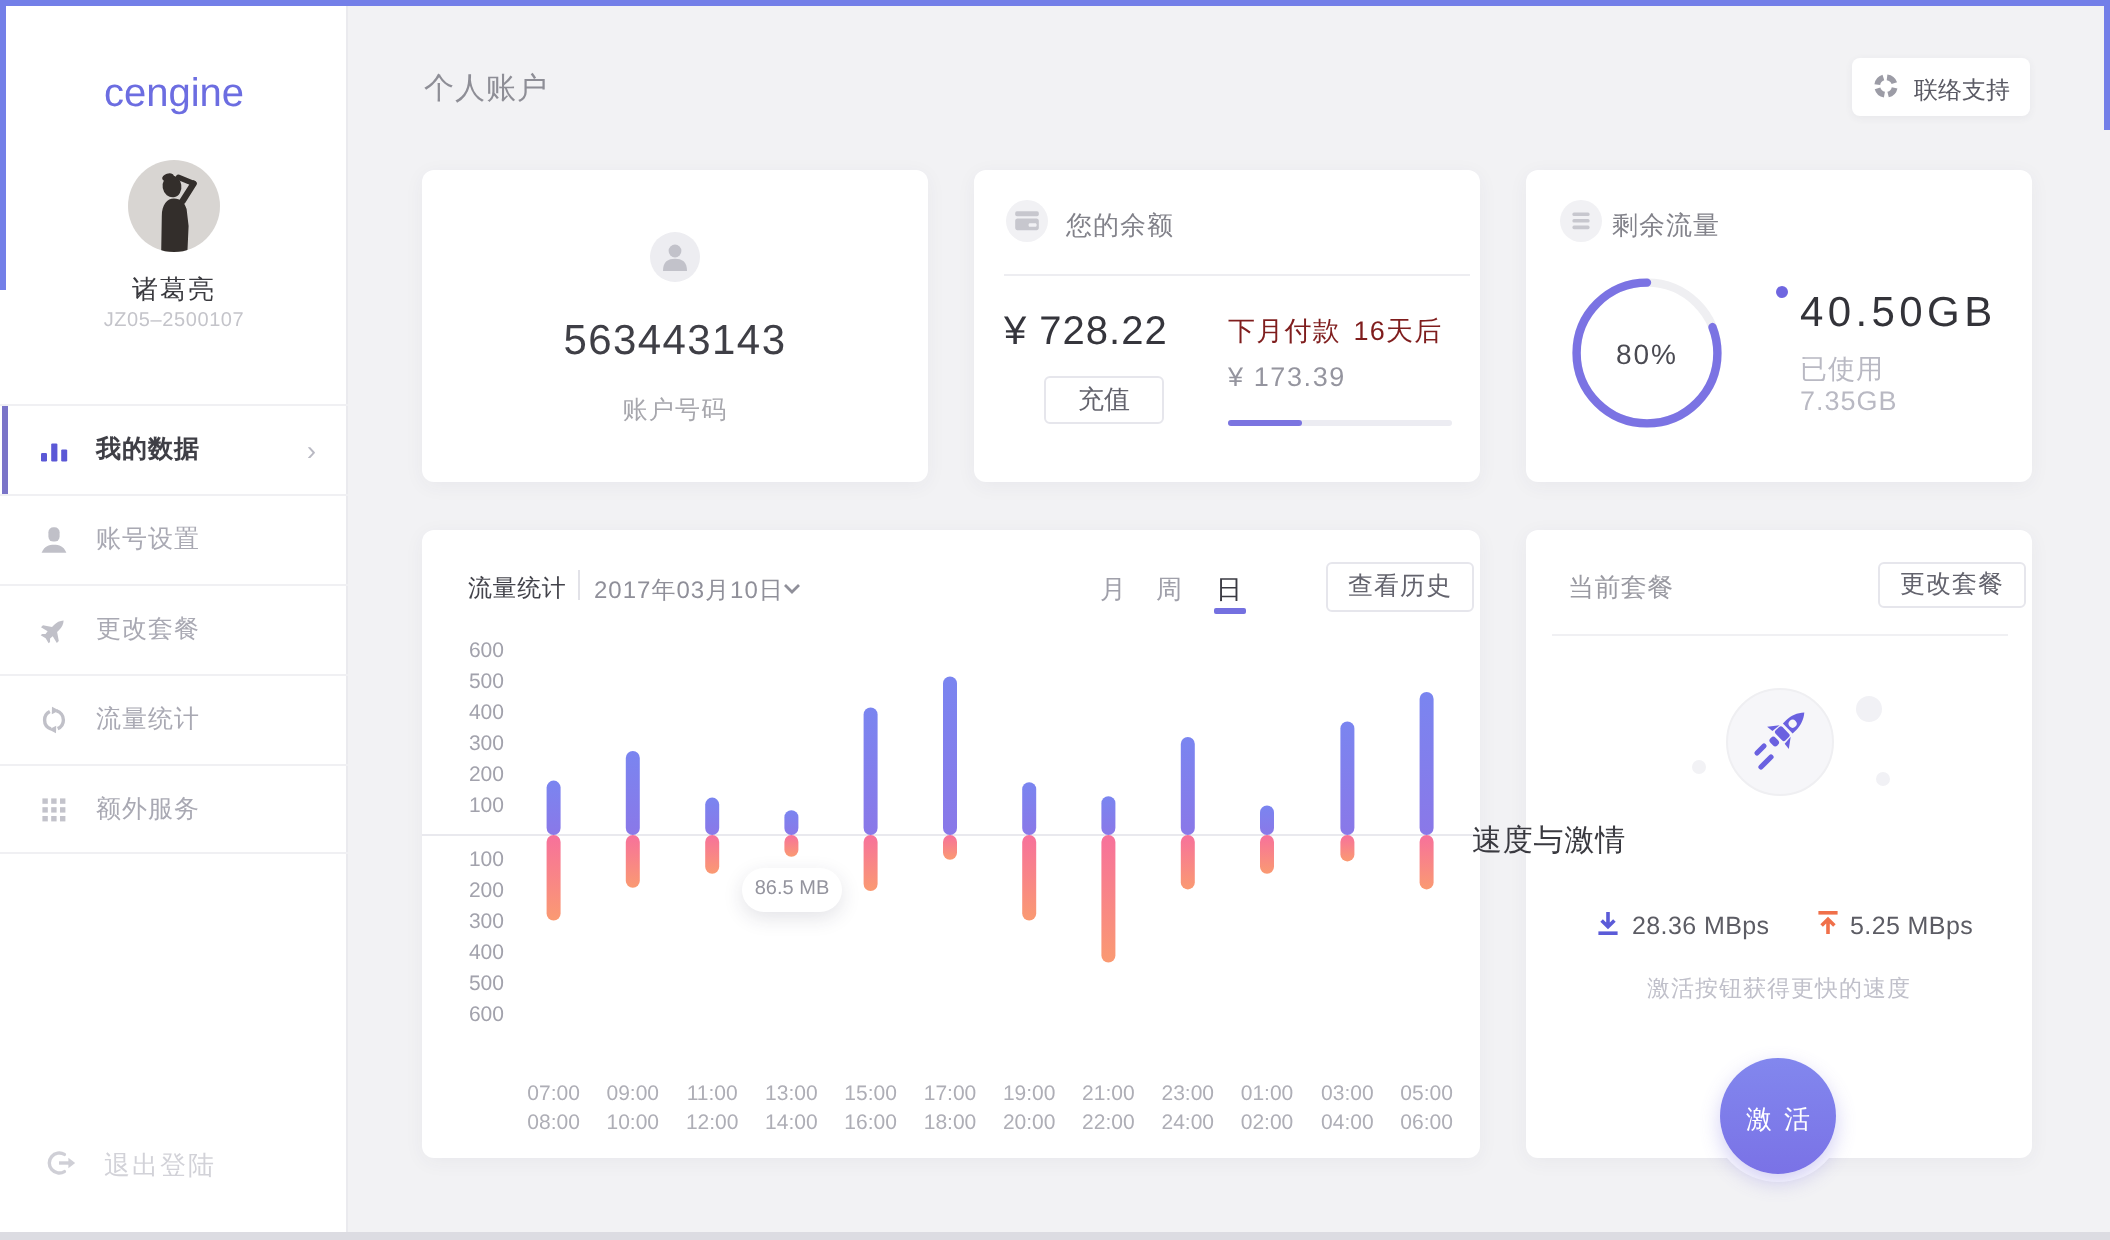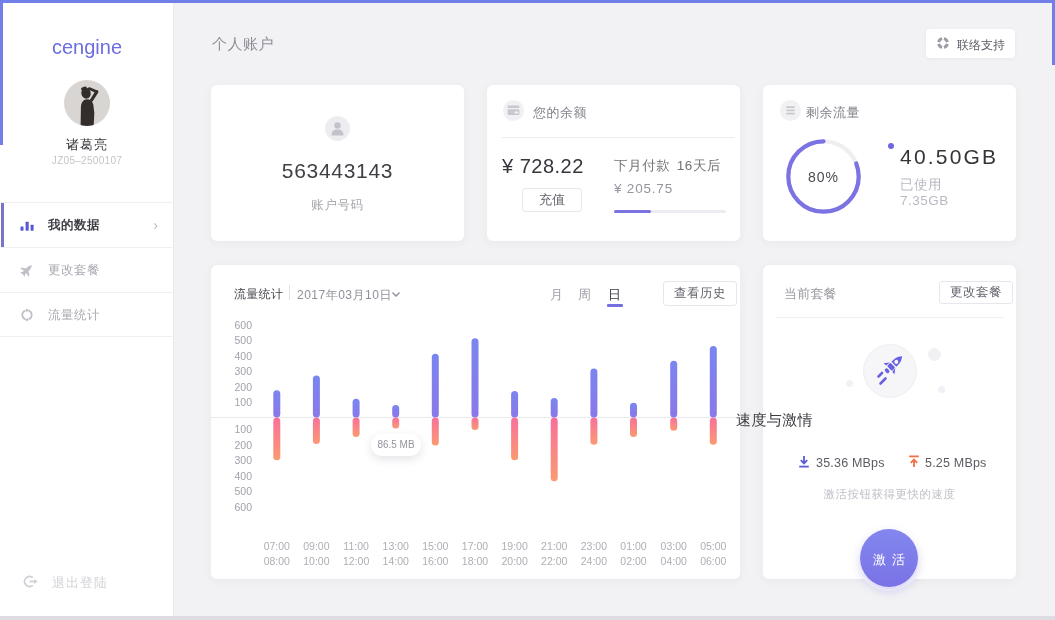--- a/index.html
+++ b/index.html
@@ -40,33 +40,58 @@
           <rect x="0.5" y="8.5" width="3" height="4.2" rx="0.6"></rect>
           <rect x="5.6" y="3.7" width="3.1" height="9" rx="0.6"></rect>
           <rect x="10.6" y="6.7" width="3" height="6" rx="0.6"></rect>
         </g>
       </svg>
     <span class="mt">我的数据</span>
       <span class="chev">›</span>
     </div>
   <div class="menu-row">
     <svg class="mi" width="14" height="14" viewBox="0 0 14 14">
+        <g fill="#c0c0c8">
+          <rect x="4.2" y="0.6" width="5.6" height="7.2" rx="2.5"></rect>
+          <path d="M0.8 13.4 C2.3 9.9 4.4 9.4 7 9.4 C9.6 9.4 11.7 9.9 13.2 13.4 Z"></path>
+        </g>
+      </svg>
+    <span class="mt">账号设置</span>
+    </div>
+  <div class="menu-row">
+    <svg class="mi" width="14" height="14" viewBox="0 0 14 14">
         <g fill="#c0c0c8" transform="rotate(45 7 7)">
           <path d="M7 0.2 C8.3 1.6 8.8 3.3 8.8 5.2 L8.8 6.6 L12.6 9.2 L12.6 10.6 L8.8 9.7 L8.6 11.4 L9.8 12.6 L9.8 13.6 L7 12.9 L4.2 13.6 L4.2 12.6 L5.4 11.4 L5.2 9.7 L1.4 10.6 L1.4 9.2 L5.2 6.6 L5.2 5.2 C5.2 3.3 5.7 1.6 7 0.2 Z"></path>
         </g>
       </svg>
     <span class="mt">更改套餐</span>
     </div>
   <div class="menu-row">
     <svg class="mi" width="14" height="14" viewBox="0 0 14 14">
       <circle cx="7" cy="7" r="4.7" fill="none" stroke="#c0c0c8" stroke-width="1.7" pathLength="100" stroke-dasharray="38 12" stroke-dashoffset="19"></circle>
       <polygon points="6.0,0.4 9.6,2.2 5.9,4.1" fill="#c0c0c8"></polygon>
       <polygon points="8.0,13.6 4.4,11.8 8.1,9.9" fill="#c0c0c8"></polygon>
     </svg>
     <span class="mt">流量统计</span>
+    </div>
+  <div class="menu-row">
+    <svg class="mi" width="14" height="14" viewBox="0 0 14 14">
+        <g fill="#c3c3cb">
+          <rect x="1.2" y="1.2" width="2.7" height="2.7"></rect>
+          <rect x="5.6" y="1.2" width="2.7" height="2.7"></rect>
+          <rect x="10" y="1.2" width="2.7" height="2.7"></rect>
+          <rect x="1.2" y="5.6" width="2.7" height="2.7"></rect>
+          <rect x="5.6" y="5.6" width="2.7" height="2.7"></rect>
+          <rect x="10" y="5.6" width="2.7" height="2.7"></rect>
+          <rect x="1.2" y="10" width="2.7" height="2.7"></rect>
+          <rect x="5.6" y="10" width="2.7" height="2.7"></rect>
+          <rect x="10" y="10" width="2.7" height="2.7"></rect>
+        </g>
+      </svg>
+    <span class="mt">额外服务</span>
     </div>
 </div>
 <style>
   .menu-row { position:relative; height:45px; border-top:1px solid #f0f0f3; color:#a9a9b3; font-size:12.5px; }
   .menu-row:last-child { border-bottom:1px solid #f0f0f3; }
   .menu-row .mt { position:absolute; left:48px; top:50%; transform:translateY(-50%); letter-spacing:0.5px;}
   .menu-row.sel { color:#3f3f46; font-weight:bold; }
   .menu-row.sel:before { content:""; position:absolute; left:1px; top:0; width:3px; height:100%; background:#7a74c8; }
   .menu-row .chev { position:absolute; right:16px; top:50%; transform:translateY(-50%); color:#b9b9c3; font-size:14px; font-weight:normal;}
   .mi { position:absolute; left:20px; top:50%; margin-top:-7px; width:14px; height:14px; }
@@ -100,22 +125,22 @@
 <svg class="abs" style="left:503px;top:100px;" width="21" height="21" viewBox="0 0 21 21">
   <g fill="#c7c7ce">
       <rect x="4.6" y="5.6" width="11.8" height="2.5" rx="0.9"></rect>
       <path d="M5.7 9.3 L15.3 9.3 C15.9 9.3 16.4 9.8 16.4 10.4 L16.4 14 C16.4 14.6 15.9 15.1 15.3 15.1 L5.7 15.1 C5.1 15.1 4.6 14.6 4.6 14 L4.6 10.4 C4.6 9.8 5.1 9.3 5.7 9.3 Z M12 11.6 C11.6 11.6 11.3 11.9 11.3 12.3 L11.3 12.7 C11.3 13.1 11.6 13.4 12 13.4 L14.6 13.4 C15 13.4 15.3 13.1 15.3 12.7 L15.3 12.3 C15.3 11.9 15 11.6 14.6 11.6 Z" fill-rule="evenodd"></path>
     </g>
 </svg>
 <div class="abs" style="left:533px;top:104px;font-size:13px;color:#82828a;letter-spacing:0.5px;">您的余额</div>
 <div class="abs" style="left:502px;top:137px;width:233px;height:1px;background:#ededf1;"></div>
 <div class="abs" style="left:502px;top:155px;font-size:20px;color:#35353c;letter-spacing:0.5px;">¥ 728.22</div>
 <div class="btn" style="left:502px;top:188px;width:60px;height:24px;line-height:22px;font-size:13px;">充值</div>
-<div class="abs" style="left:614px;top:157px;font-size:13.5px;color:#737373;letter-spacing:0.6px;">下月付款 <span style="margin-left:2px;">16天后</span></div>
-<div class="abs" style="left:614px;top:181px;font-size:13.5px;color:#95959f;letter-spacing:0.8px;">¥ 205.75</div>
+<div class="abs" style="left:614px;top:157px;font-size:13.5px;color:#7f1d1d;letter-spacing:0.6px;">下月付款 <span style="margin-left:2px;">16天后</span></div>
+<div class="abs" style="left:614px;top:181px;font-size:13.5px;color:#95959f;letter-spacing:0.8px;">¥ 173.39</div>
 <div class="abs" style="left:614px;top:210px;width:112px;height:3px;border-radius:2px;background:#ececf2;"></div>
 <div class="abs" style="left:614px;top:210px;width:37px;height:3px;border-radius:2px;background:#7b74e0;"></div>
 
 <div class="card" style="left:763px;top:85px;width:253px;height:156px;"></div>
 <div class="abs" style="left:780px;top:100px;width:21px;height:21px;border-radius:50%;background:#f1f1f4;"></div>
 <svg class="abs" style="left:780px;top:100px;" width="21" height="21" viewBox="0 0 21 21">
   <g fill="#c7c7ce">
       <rect x="6.2" y="6.2" width="8.6" height="1.8" rx="0.8"></rect>
       <rect x="6.2" y="9.5" width="8.6" height="1.8" rx="0.8"></rect>
       <rect x="6.2" y="12.8" width="8.6" height="1.8" rx="0.8"></rect>
@@ -247,21 +272,21 @@
   <g stroke="#6a61e0" stroke-width="2.6" stroke-linecap="round">
     <line x1="15.5" y1="32.5" x2="19" y2="29"></line>
     <line x1="17.5" y1="39.5" x2="22.5" y2="34.5"></line>
   </g>
 </svg>
 <div class="abs" style="left:736px;top:411px;width:208px;font-size:15px;color:#3a3a40;letter-spacing:0.4px;">速度与激情</div>
 <svg class="abs" style="left:798px;top:455px;" width="12" height="13" viewBox="0 0 12 13">
   <path d="M6 1 L6 8 M2.8 5.2 L6 8.4 L9.2 5.2" fill="none" stroke="#5b5bd8" stroke-width="1.8"></path>
   <line x1="1.2" y1="11.6" x2="10.8" y2="11.6" stroke="#5b5bd8" stroke-width="1.8"></line>
 </svg>
-<div class="abs" style="left:816px;top:456px;font-size:12.5px;color:#5c5c64;letter-spacing:0.2px;">35.36 MBps</div>
+<div class="abs" style="left:816px;top:456px;font-size:12.5px;color:#5c5c64;letter-spacing:0.2px;">28.36 MBps</div>
 <svg class="abs" style="left:908px;top:455px;" width="12" height="13" viewBox="0 0 12 13">
   <line x1="1.2" y1="1.4" x2="10.8" y2="1.4" stroke="#f0704a" stroke-width="1.8"></line>
   <path d="M6 12 L6 5 M2.8 7.8 L6 4.6 L9.2 7.8" fill="none" stroke="#f0704a" stroke-width="1.8"></path>
 </svg>
 <div class="abs" style="left:925px;top:456px;font-size:12.5px;color:#5c5c64;letter-spacing:0.2px;">5.25 MBps</div>
 <div class="abs" style="left:763px;top:487px;width:253px;text-align:center;font-size:11.5px;color:#c0c0ca;letter-spacing:0.5px;">激活按钮获得更快的速度</div>
 <div class="abs" style="left:856px;top:525px;width:66px;height:66px;border-radius:50%;background:#fff;"></div>
 <div class="abs" style="left:860px;top:529px;width:58px;height:58px;border-radius:50%;background:linear-gradient(180deg,#8287ee,#7a72e6);box-shadow:0 4px 10px rgba(110,100,220,0.3);"></div>
 <div class="abs" style="left:860px;top:551px;width:58px;text-align:center;font-size:13px;color:#fff;letter-spacing:6px;text-indent:6px;">激活</div>
 

